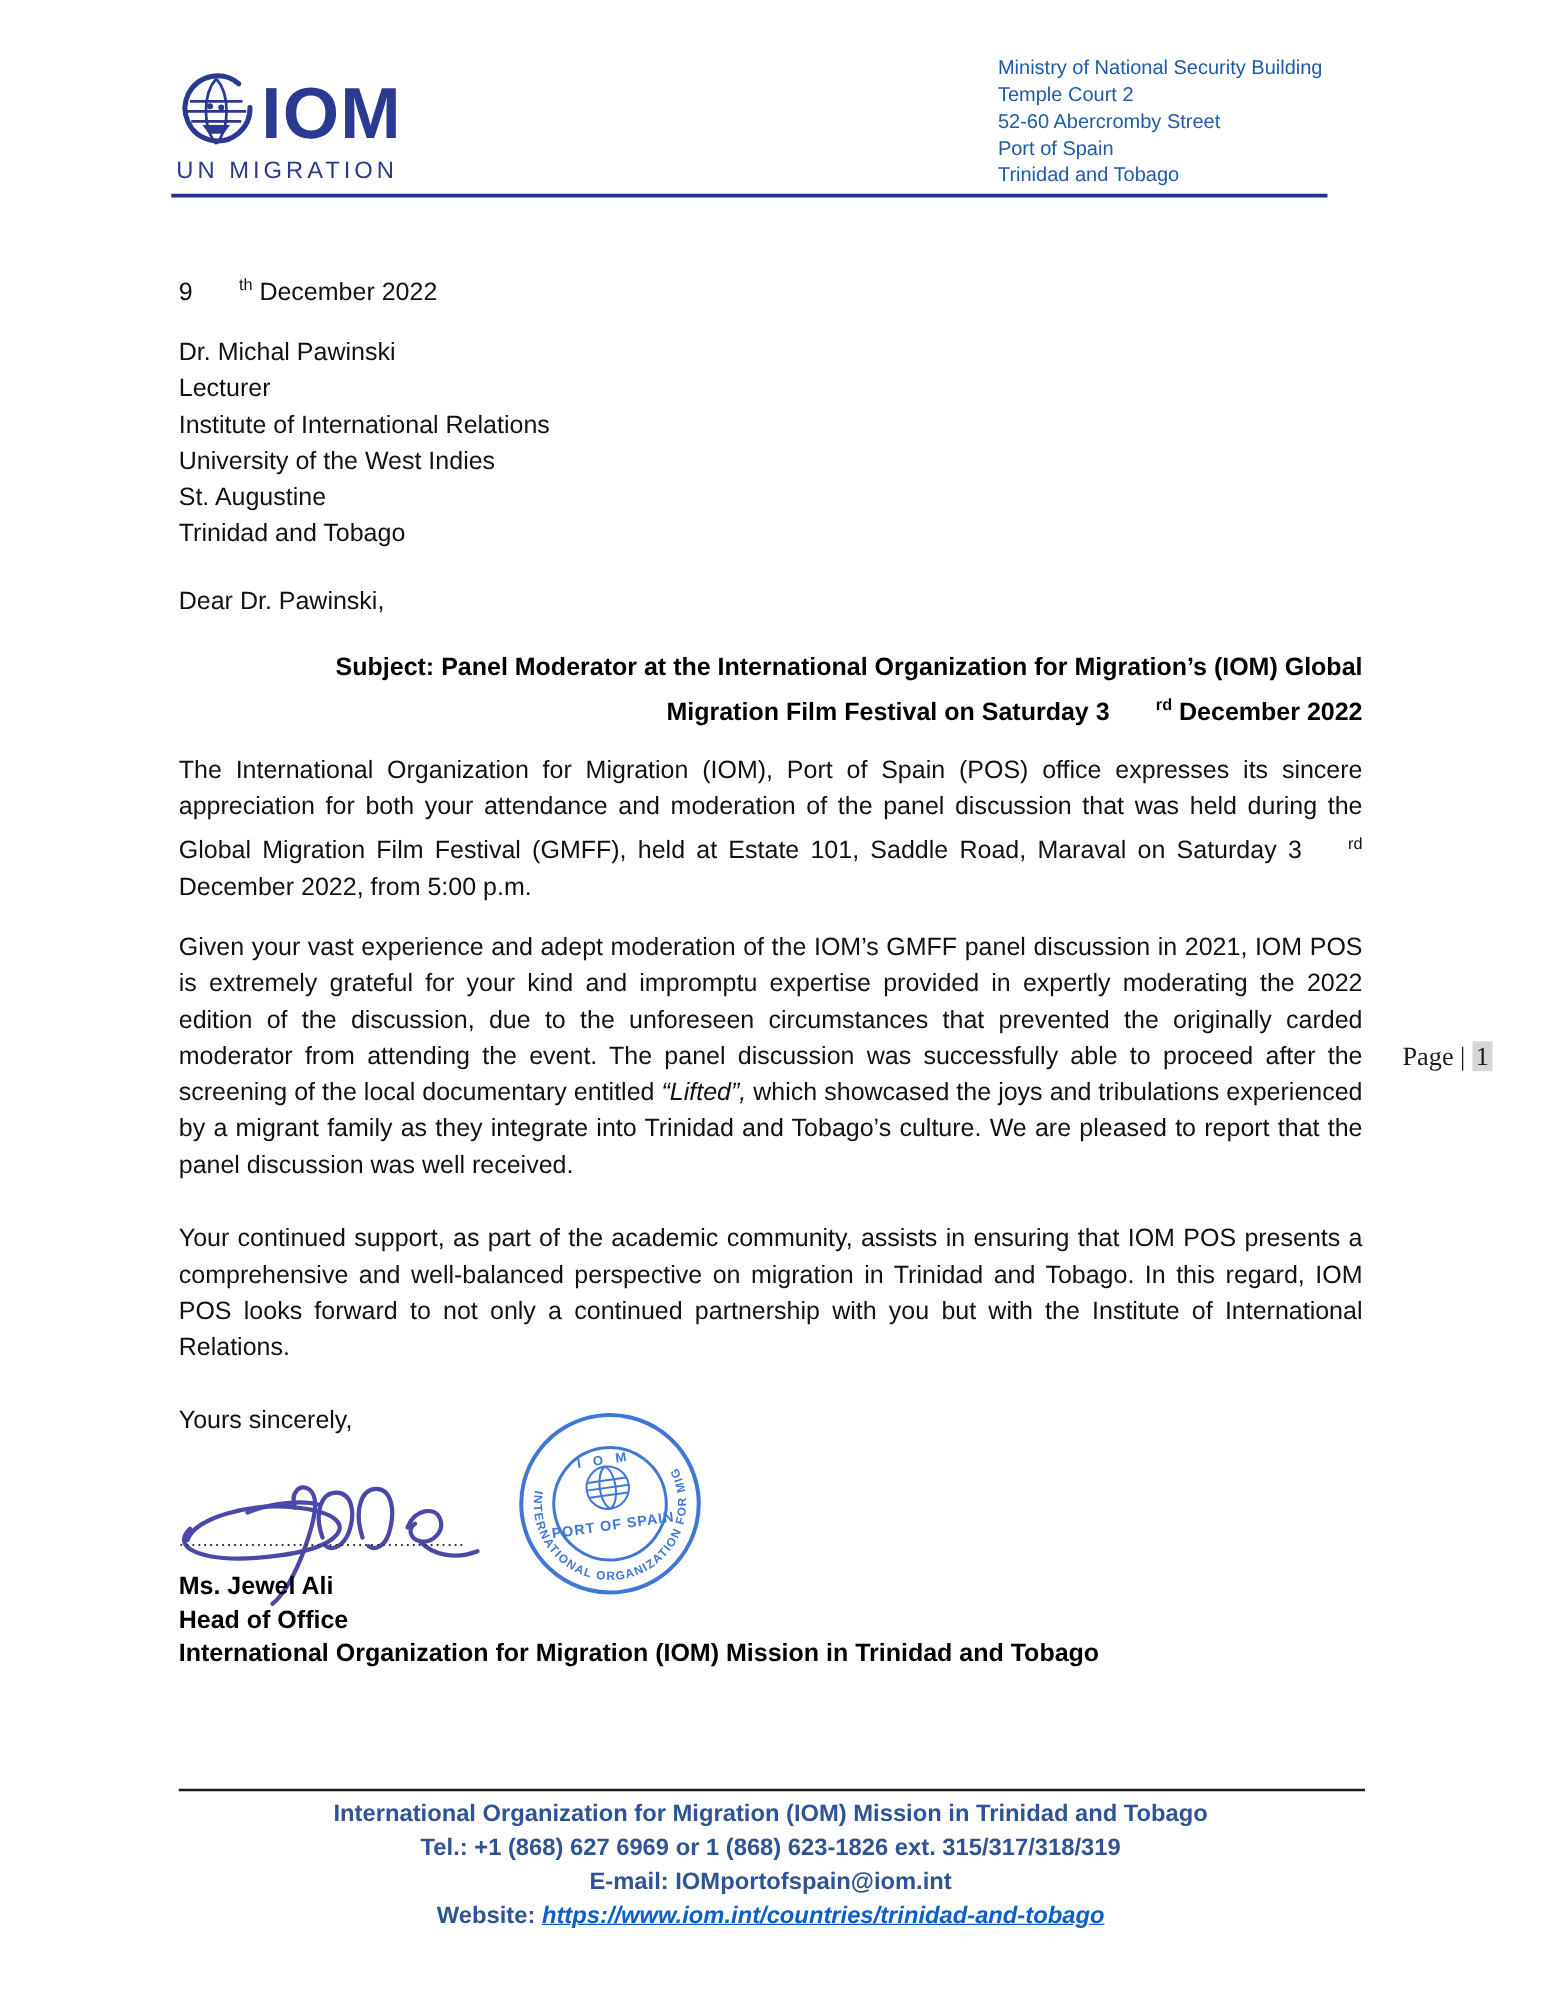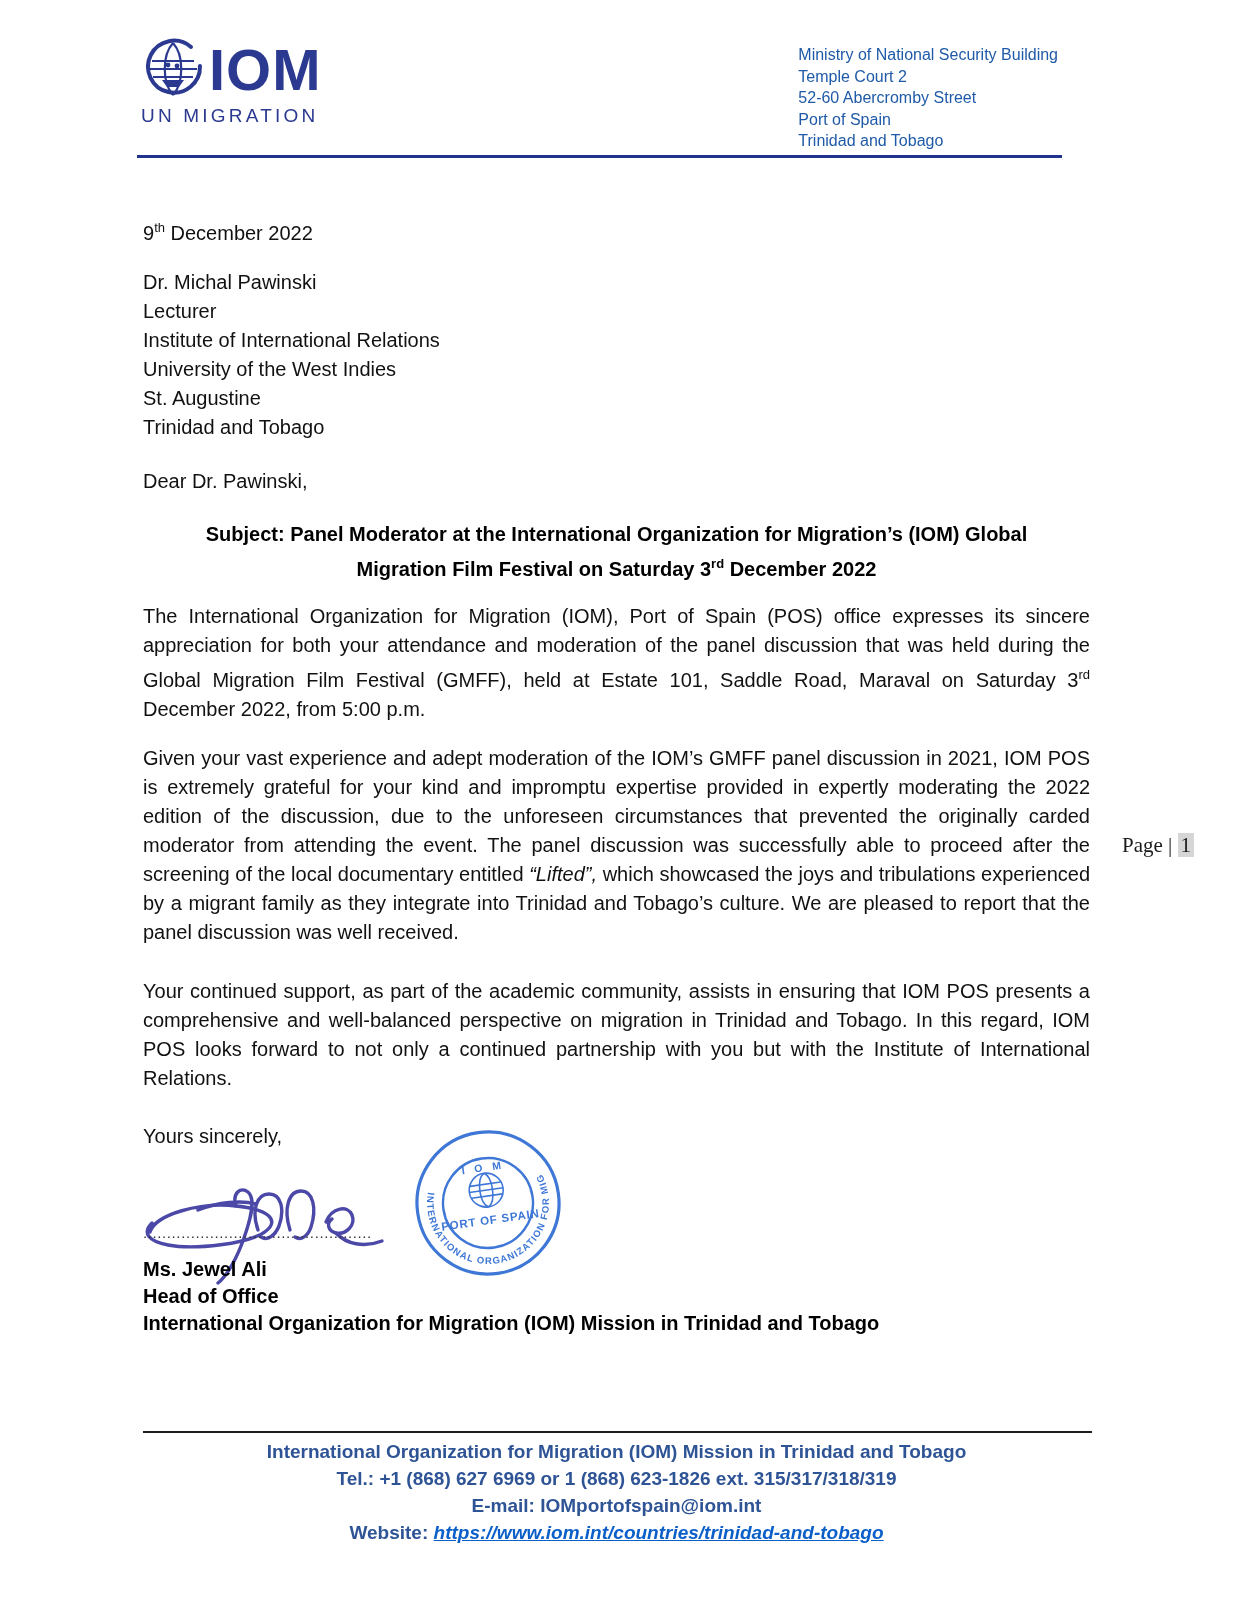--- a/index.html
+++ b/index.html
@@ -13,22 +13,22 @@
   
   .logo-row { display:flex; align-items:center; }
   .logo-wordmark { font-size:58px; font-weight:700; letter-spacing:1px; color:var(--logo-navy,#2b3990); margin-left:4px; line-height:60px; }
   .logo-tagline { font-size:19px; font-weight:400; letter-spacing:3.2px; color:var(--logo-navy,#2b3990); margin-top:1px; }
   .sender-address { text-align:left; font-size:16px; line-height:21.5px; color:var(--address-blue,#1f5aa8); }
   .header-rule { height:3px; background:var(--header-rule,#20348f); }
 
   
   .bodytext { font-size:20px; line-height:29px; color:#111; }
   .para { left:143px; width:947px; text-align:justify; }
-  .subject { left:143px; width:947px; text-align:center; font-weight:700; color:#000; }
-  sup { font-size:13px; }
+  .subject { left:143px; width:947px; text-align:right; font-weight:700; color:#000; }
+  sup { font-size:13px;margin-left:37px; }
 
   
   .dots-line { font-size:15px; letter-spacing:0.6px; color:#333; white-space:nowrap; }
   .signer { font-weight:700; font-size:20px; line-height:27px; color:#000; }
   .sig-svg { pointer-events:none; }
 
   
   .stamp { transform:rotate(-8deg); opacity:0.92; }
 
   
@@ -38,21 +38,21 @@
   
   .footer-rule { height:2px; background:#1c1c1c; }
   .footer-line { left:143px; width:947px; text-align:center; font-weight:700; font-size:19px; line-height:27px; color:var(--footer-blue,#2f5496); }
   .footer-link { color:var(--link-blue,#0b5fc9); text-decoration:underline; font-weight:700;font-style:italic; }
 </style>
 </head>
 <body>
 
 <div class="page">
 
-  <div class="abs" style="left:141px; top:36px;">
+  <div class="abs" style="left:141px; top:56px;">
     <div class="logo-row">
       <span>
         <svg width="64" height="64" viewBox="0 0 64 64" fill="none">
           <path d="M50 11 A26 26 0 1 0 59 30" stroke="#2b3990" stroke-width="4" fill="none" stroke-linecap="round"></path>
           <path d="M11 25 H53 M8 33 H56 M12 41 H52" stroke="#2b3990" stroke-width="2.2"></path>
           <path d="M32 7 C21 19 21 47 32 59 M32 7 C43 19 43 47 32 59" stroke="#2b3990" stroke-width="2.2" fill="none"></path>
           <circle cx="27" cy="29" r="2.4" fill="#2b3990"></circle>
           <circle cx="36" cy="30" r="2.4" fill="#2b3990"></circle>
           <path d="M21 44 L43 44 L38 51 L26 51 Z" fill="#2b3990"></path>
         </svg>

